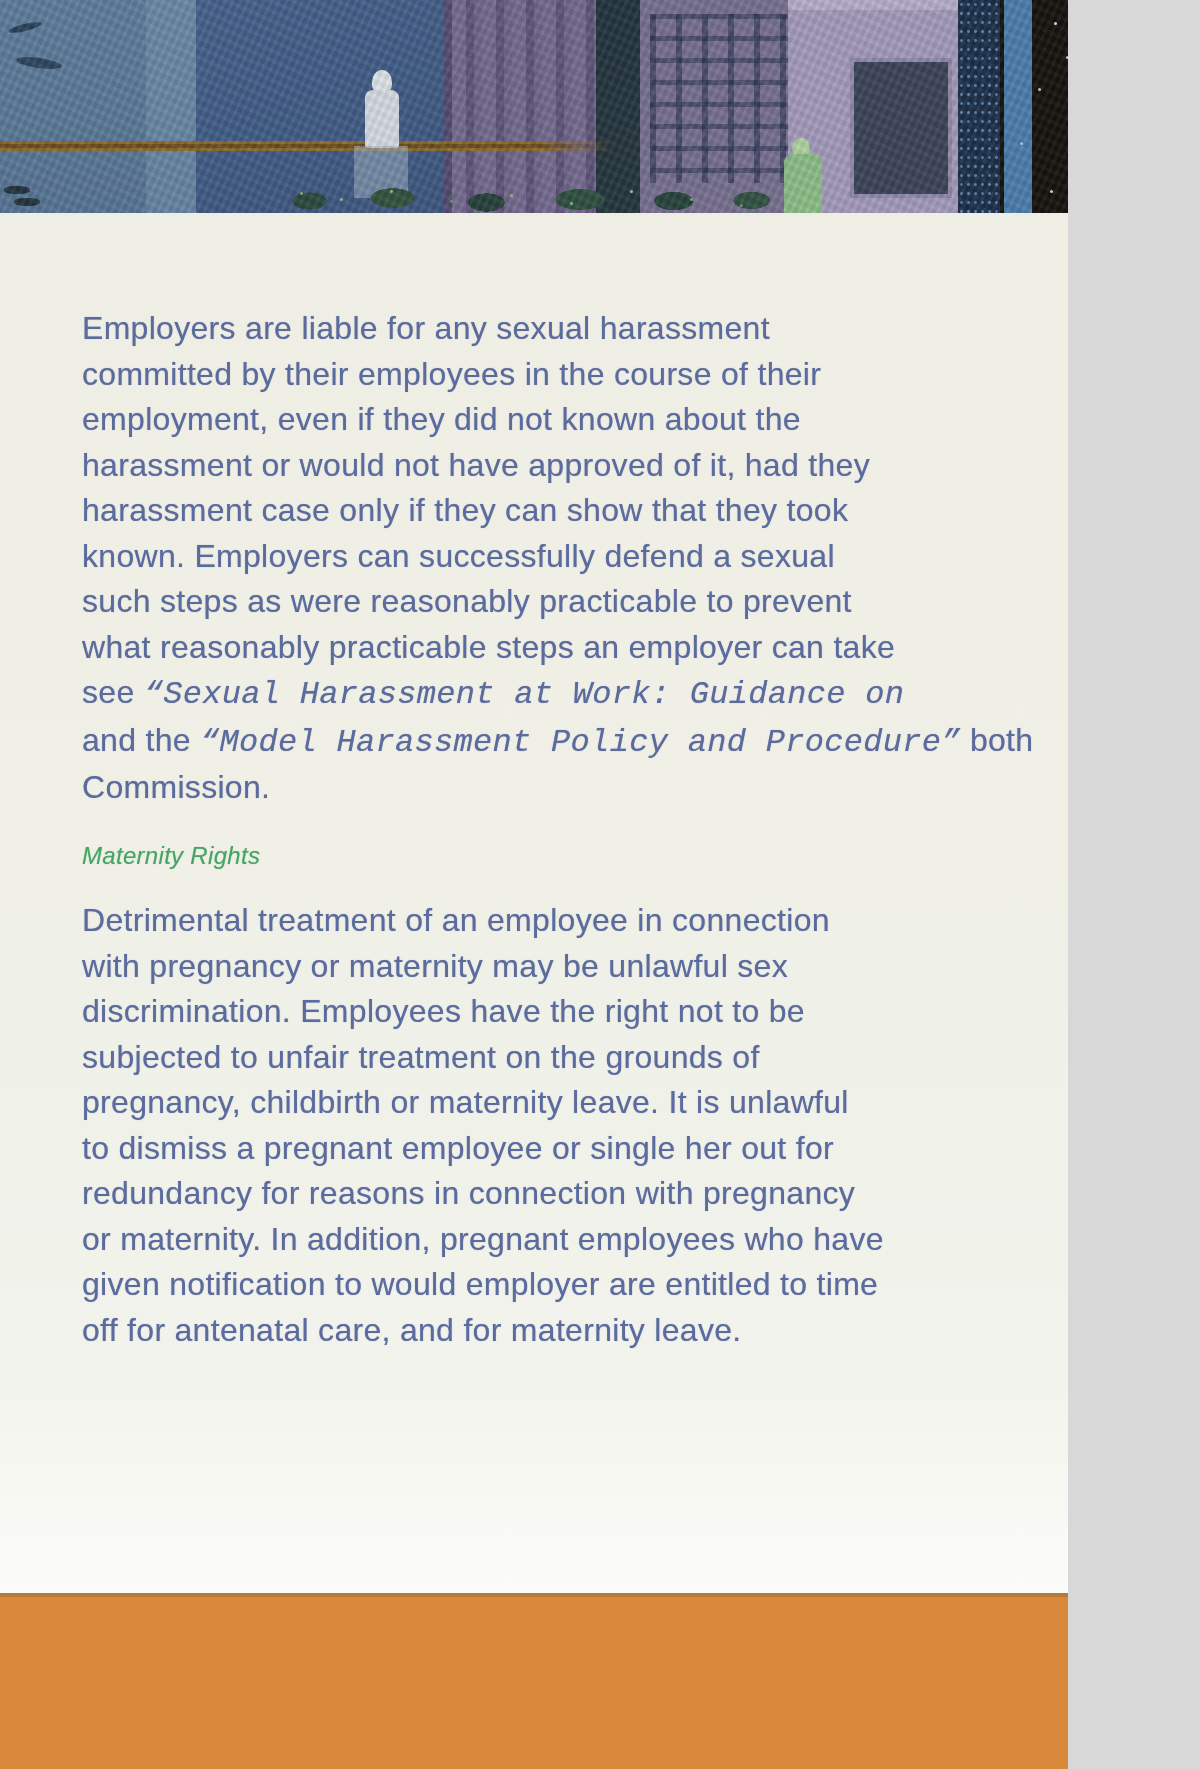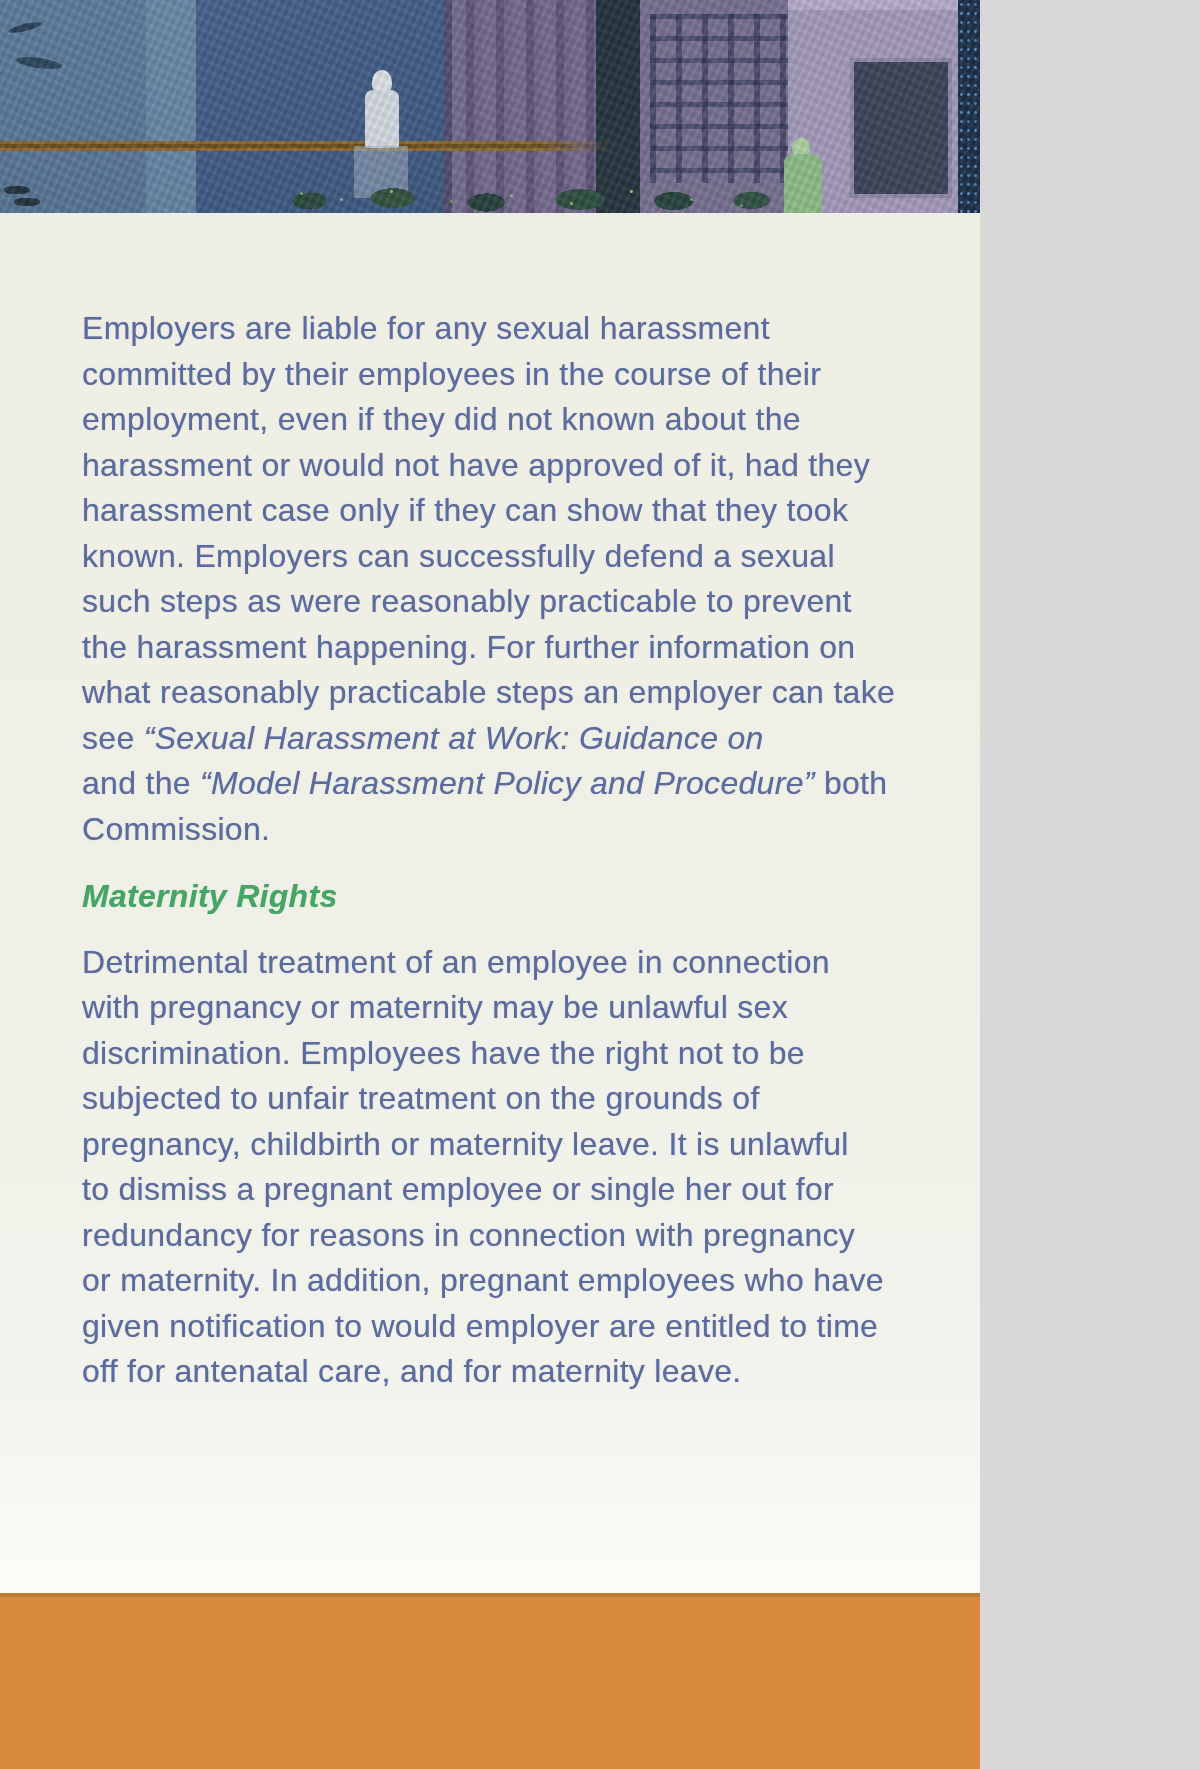--- a/index.html
+++ b/index.html
@@ -1,17 +1,17 @@
 <!DOCTYPE html>
 <html style="--page-background: #efeee4; --body-text: #5b6b9e; --heading-green: #46a565; --footer-band: #d8893a; --banner-base: #3f5a7c; --photo-rail-line: #7b5c22;"><head>
 <meta charset="utf-8">
 <style>
   html,body{margin:0;padding:0;background:#d8d8d8;}
   .sheet{
-    position:relative; width:980px; height:1769px; overflow:hidden;
+    position:relative; width:1068px; height:1769px; overflow:hidden;
     font-family:"Liberation Sans", sans-serif;
     background:linear-gradient(180deg,#ebe9de 0,#efeee4 12%,#eff0e7 55%,#f2f3ec 78%,#fafbf6 88%,#fdfdfa 100%);
   }
 
   
   .banner{position:absolute;left:0;top:0;width:1200px;height:213px;background:var(--banner-base,#3f5a7c);overflow:hidden;}
   .banner > *{position:absolute;}
   .bn-left{left:0;top:0;width:196px;height:100%;
     background:linear-gradient(180deg,#5d7d9b 0,#5a7997 55%,#567493 100%);}
   .bn-left-pillar{left:146px;top:0;width:70px;height:100%;background:rgba(130,160,185,.35);}
@@ -66,23 +66,23 @@
                repeating-linear-gradient(24deg,rgba(0,0,30,.04) 0 5px,rgba(255,255,255,.03) 5px 9px);
     pointer-events:none;}
 
   
   .content{position:absolute;left:0;top:213px;width:1200px;padding:93px 0 0 82px;box-sizing:border-box;}
   .para .line{
     font-size:32px;line-height:45.5px;white-space:nowrap;
     color:var(--body-text,#5b6b9e);
     letter-spacing:.3px;
     text-shadow:0 0 1px rgba(86,100,150,.55);}
-  .para .it{font-style:italic;}
+  .para .it{font-style:italic;font-family:Liberation Mono, monospace;}
   .heading{
-    margin:22px 0 20px 0;font-size:32px;line-height:45.5px;font-weight:700;font-style:italic;
+    margin:22px 0 20px 0;font-size:24px;line-height:45.5px;font-weight:400;font-style:italic;
     color:var(--heading-green,#46a565);letter-spacing:.3px;
     text-shadow:0 0 1px rgba(70,165,101,.5);}
   .para{margin:0;}
 
   
   .band{position:absolute;left:0;bottom:0;width:1200px;height:176px;
     background:var(--footer-band,#d8893a);
     border-top:4px solid rgba(160,112,58,.55);box-sizing:border-box;}
 </style>
 </head>
@@ -125,21 +125,20 @@
 
   <main class="content">
     <section class="para">
         <div class="line"><span>Employers are liable for any sexual harassment</span></div>
         <div class="line"><span>committed by their employees in the course of their</span></div>
         <div class="line"><span>employment, even if they did not known about the</span></div>
         <div class="line"><span>harassment or would not have approved of it, had they</span></div>
         <div class="line"><span>harassment case only if they can show that they took</span></div>
         <div class="line"><span>known. Employers can successfully defend a sexual</span></div>
         <div class="line"><span>such steps as were reasonably practicable to prevent</span></div>
-        <div class="line"><span>the harassment happening. For further information on</span></div>
         <div class="line"><span>what reasonably practicable steps an employer can take</span></div>
         <div class="line"><span>see </span><span class="it">“Sexual Harassment at Work: Guidance on</span></div>
         <div class="line"><span>and the </span><span class="it">“Model Harassment Policy and Procedure”</span><span> both</span></div>
         <div class="line"><span>Commission.</span></div>
       </section>
     <h2 class="heading">Maternity Rights</h2>
     <section class="para">
         <div class="line"><span>Detrimental treatment of an employee in connection</span></div>
         <div class="line"><span>with pregnancy or maternity may be unlawful sex</span></div>
         <div class="line"><span>discrimination. Employees have the right not to be</span></div>

